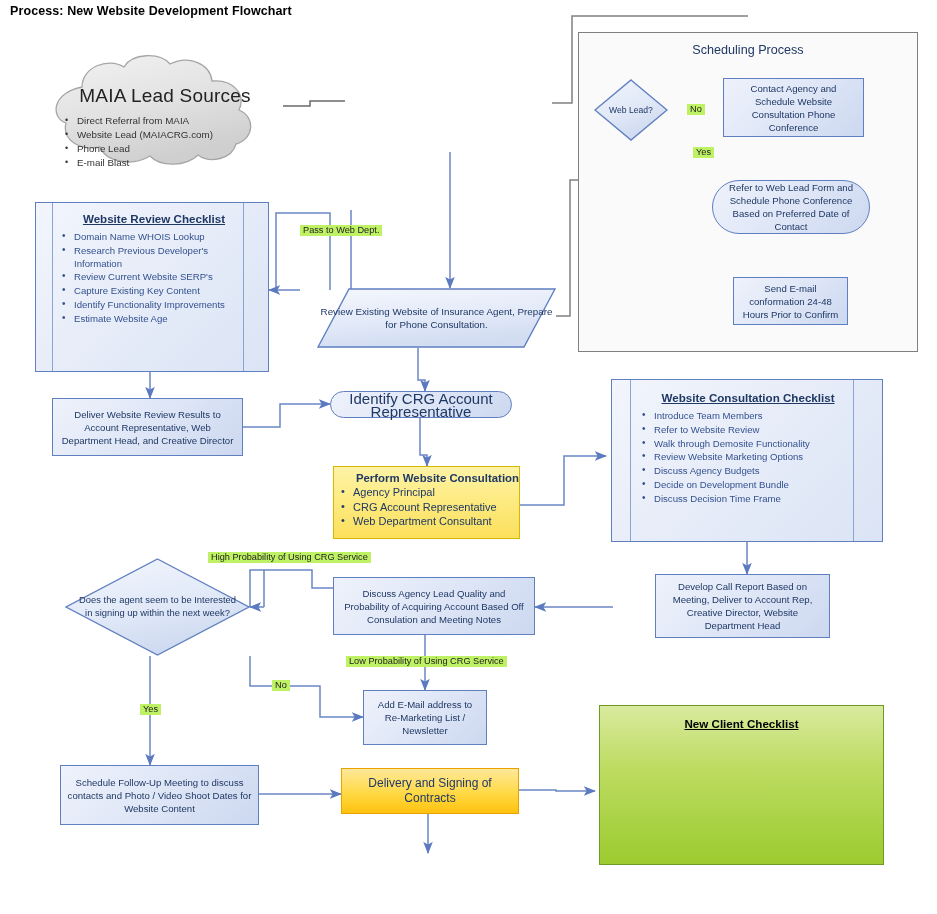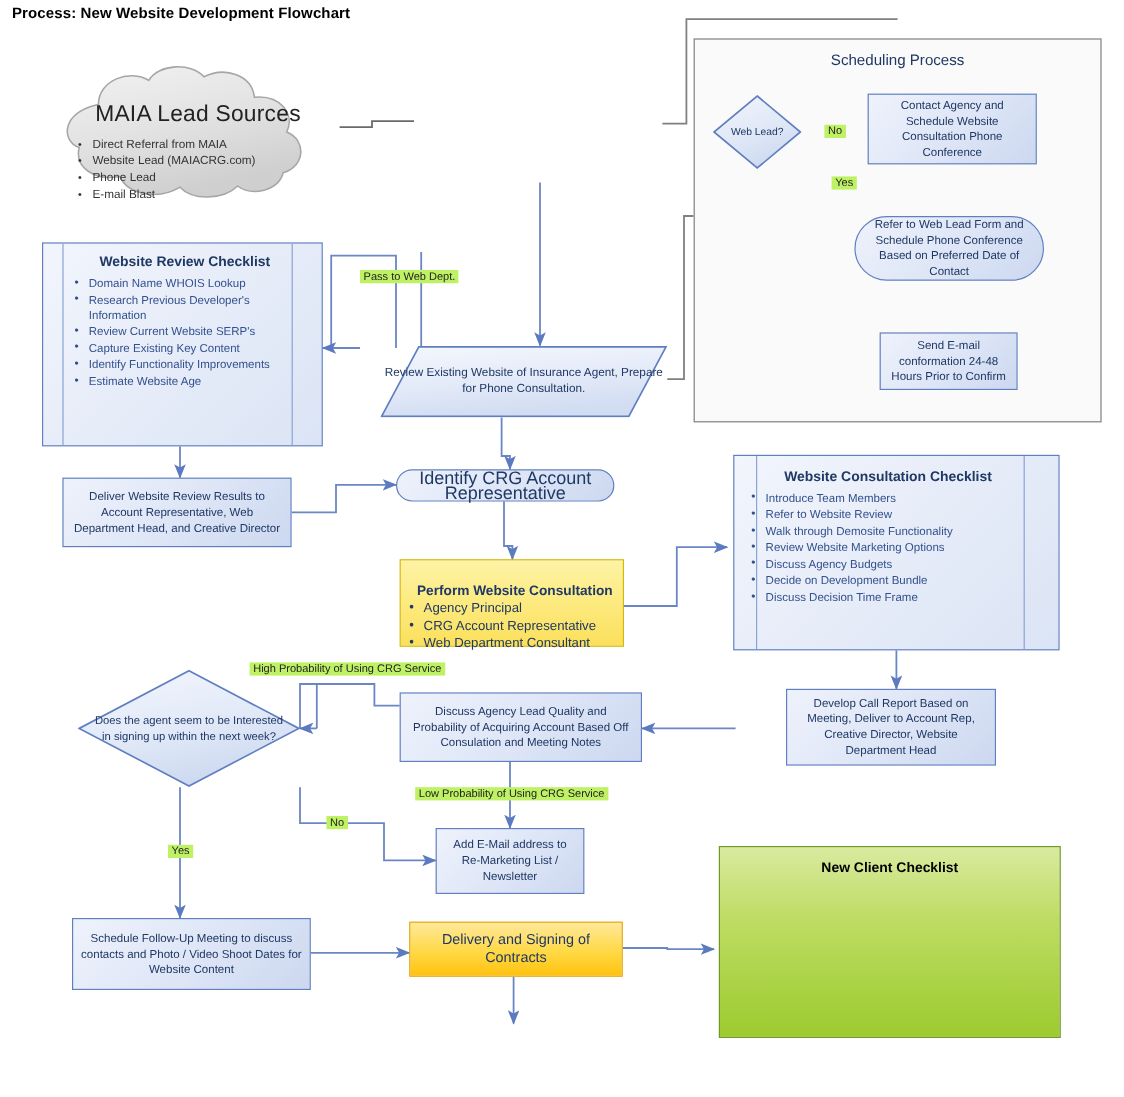--- a/index.html
+++ b/index.html
@@ -28,32 +28,32 @@
   
   .stadium{border-radius:999px;}
   
   .rrect{border-radius:16px;}
 
   
   .checklist{position:absolute;box-sizing:border-box;
       background:linear-gradient(135deg,#f2f5fc 0%,#e6ecf8 50%,#dbe4f5 100%);
       border:1.4px solid #5f7fc0;color:#1f3864;}
   .checklist .bar{position:absolute;top:0;bottom:0;width:0;border-left:1.1px solid #8aa4d4;}
-  .checklist h3{margin:0;text-align:center;font-size:11.6px;font-weight:bold;color:#1f3864;}
+  .checklist h3{margin:0;text-align:center;font-size:11.6px;font-weight:bold;color:#1f3864;text-decoration:underline;}
   .checklist ul{margin:6px 0 0 0;padding:0;list-style:none;}
   .checklist li{position:relative;padding-left:14px;font-size:9.6px;line-height:12.8px;color:#33518f;margin-bottom:1px;}
   .checklist li:before{content:"\2022";position:absolute;left:2px;top:-1px;font-size:10px;color:#33518f;}
   .checklist .inner{position:absolute;left:0;right:0;top:0;bottom:0;padding:10px 14px 6px 14px;box-sizing:border-box;}
 
   .green h3{color:#000;}
   .green li{color:#26456f;}
 
   
   .ybox{position:absolute;box-sizing:border-box;}
-  .ybox h4{margin:15px 0 1px 0;font-size:11.4px;font-weight:bold;color:#1f3864;text-align:center;padding-left:5px;}
+  .ybox h4{margin:0 0 1px 0;font-size:11.4px;font-weight:bold;color:#1f3864;text-align:right;padding-left:5px;}
   .ybox ul{margin:0;padding:0;list-style:none;}
   .ybox li{position:relative;padding-left:19px;font-size:11px;line-height:14.5px;color:#1f3864;}
   .ybox li:before{content:"\2022";position:absolute;left:7px;top:-1px;color:#1f3864;font-size:11px;}
 
   
   .cloud{position:absolute;}
   .cloud .ctext{position:absolute;left:40px;top:30px;width:210px;color:#2b2b2b;}
   .cloud h2{margin:0;font-size:19px;font-weight:normal;color:#222;text-align:center;letter-spacing:.2px;}
   .cloud ul{margin:7px 0 0 0;padding:0;list-style:none;}
   .cloud li{position:relative;padding-left:17px;font-size:9.8px;line-height:14px;color:#333;}
@@ -253,21 +253,21 @@
     <ul>
       <li>Agency Principal</li>
       <li>CRG Account Representative</li>
       <li>Web Department Consultant</li>
     </ul>
   </div>
 
   <div class="checklist" style="left:611px;top:379px;width:272px;height:163px;">
     <span class="bar" style="left:18px;"></span>
     <span class="bar" style="left:241px;"></span>
-    <div class="inner" style="padding:11px 26px 6px 12px;">
+    <div class="inner" style="padding:11px 26px 6px 28px;">
       <h3>Website Consultation Checklist</h3>
       <ul>
         <li>Introduce Team Members</li>
         <li>Refer to Website Review</li>
         <li>Walk through Demosite Functionality</li>
         <li>Review Website Marketing Options</li>
         <li>Discuss Agency Budgets</li>
         <li>Decide on Development Bundle</li>
         <li>Discuss Decision Time Frame</li>
       </ul>

